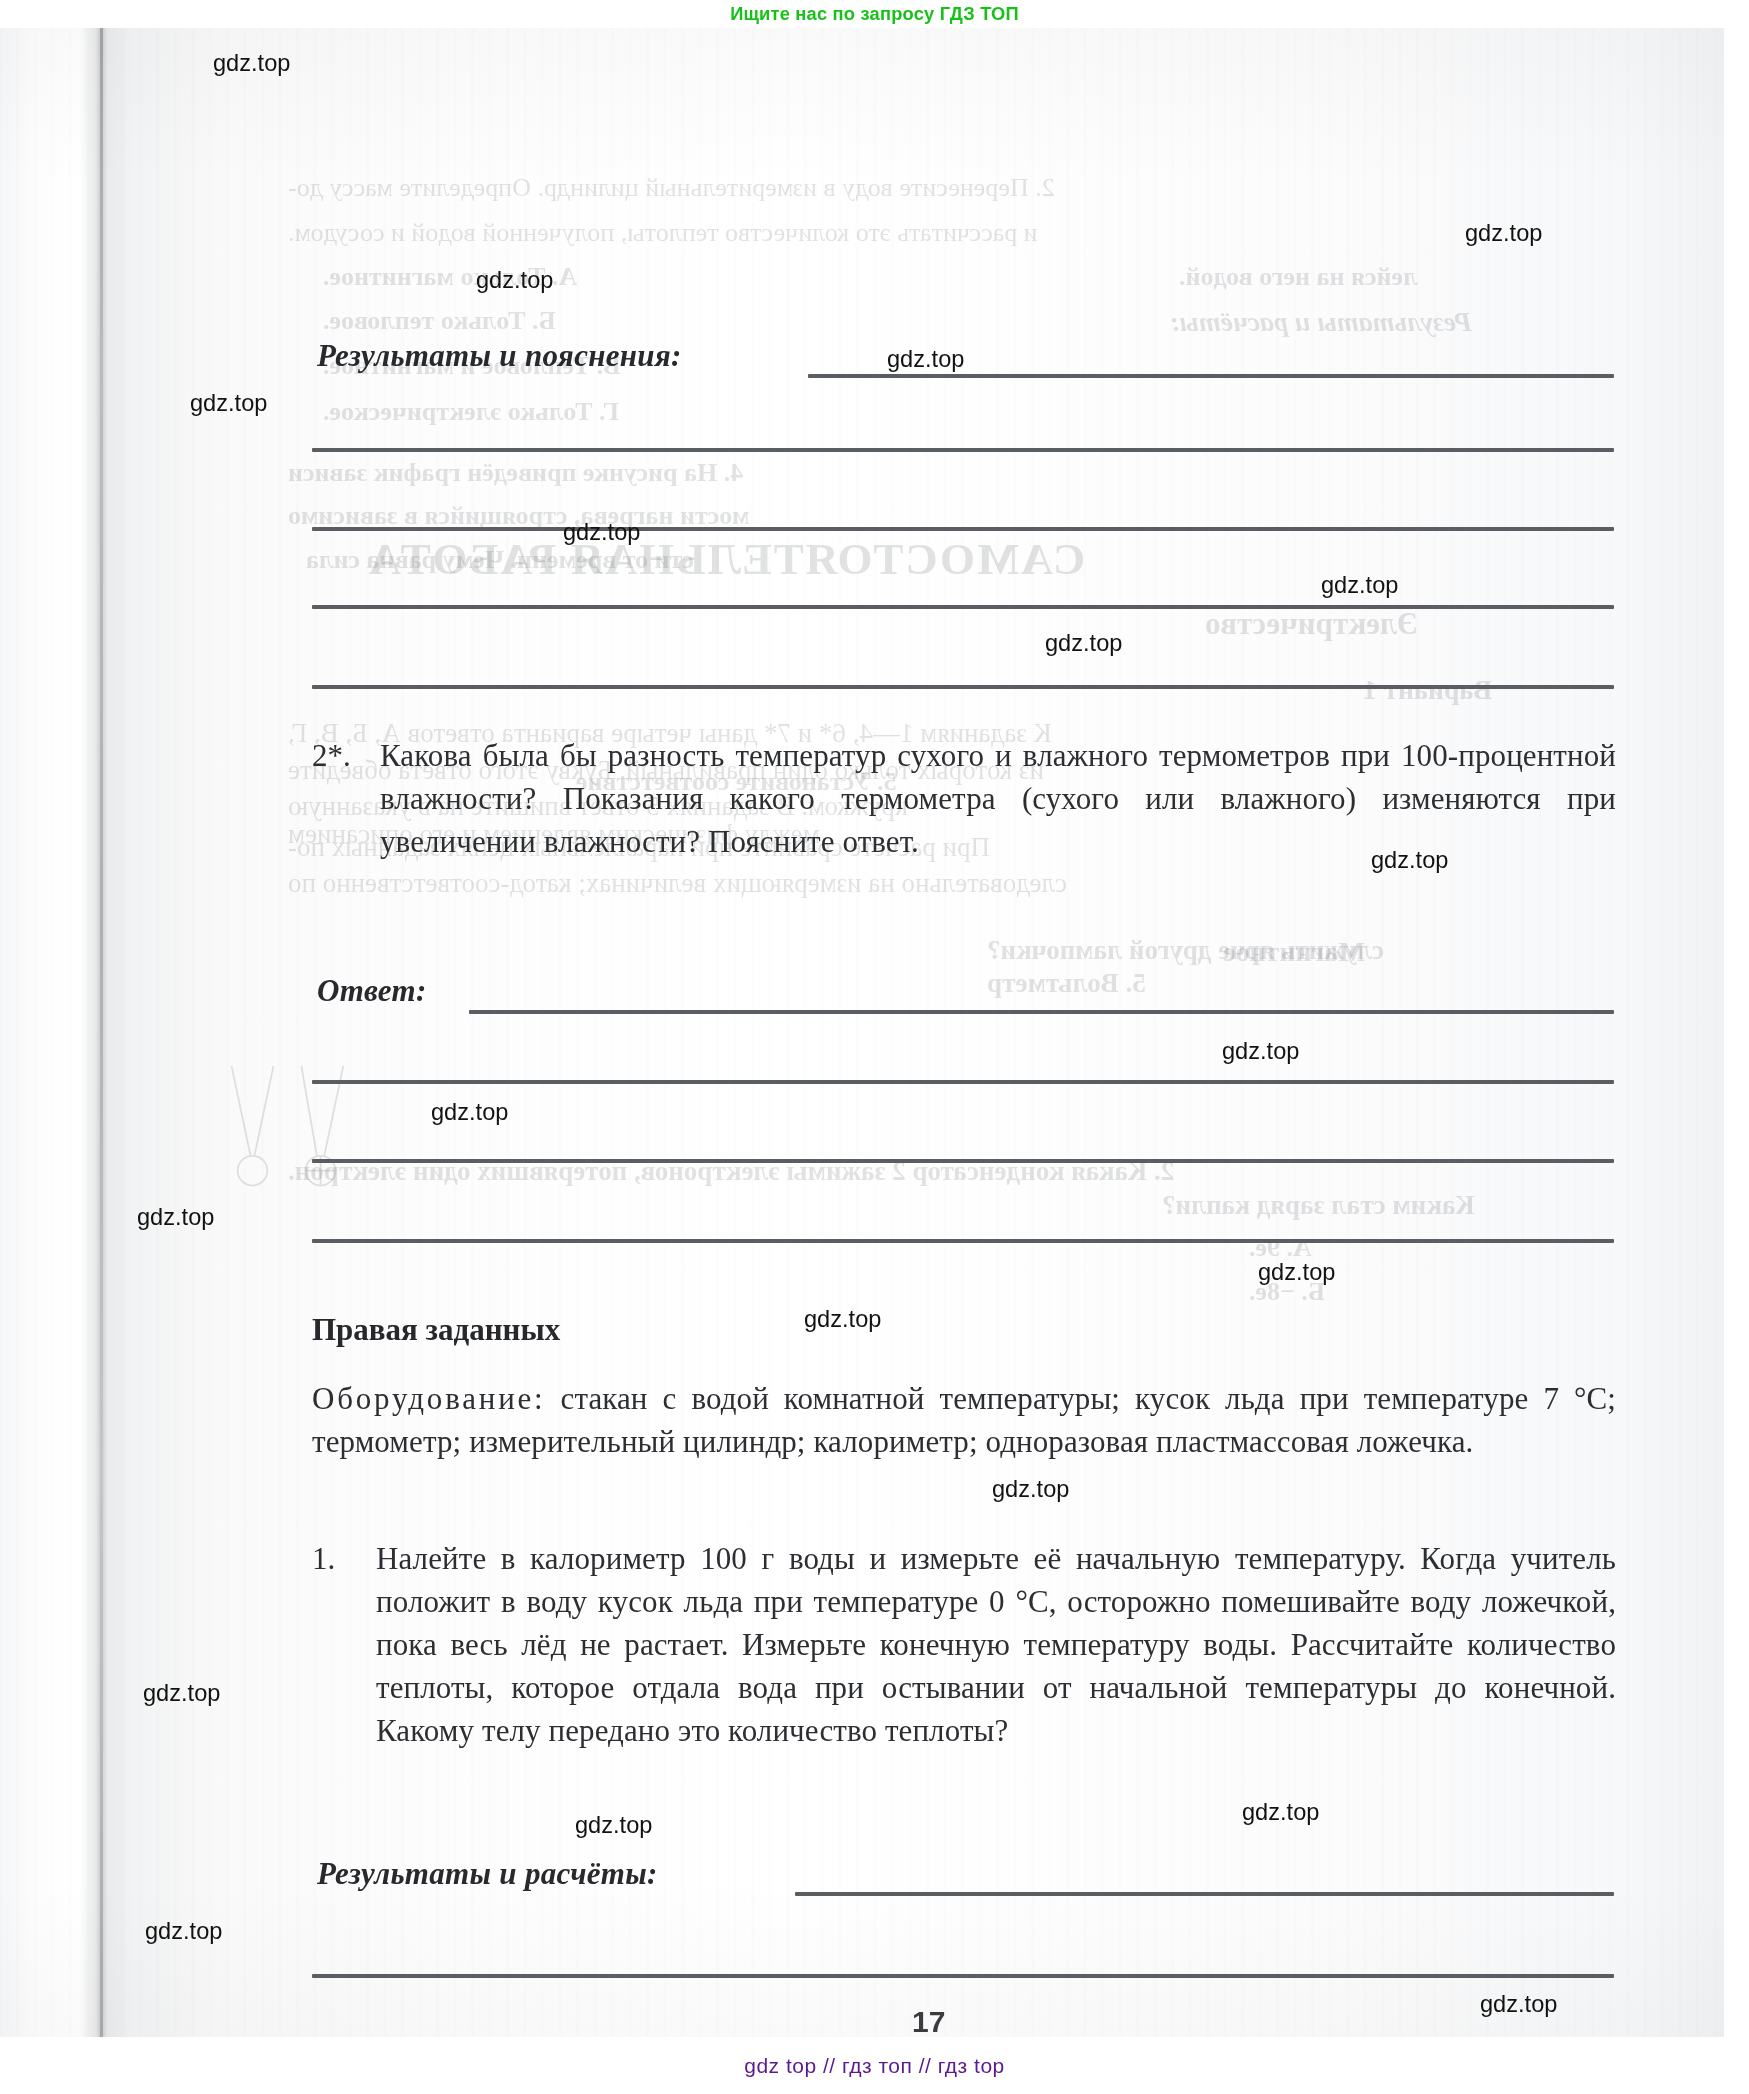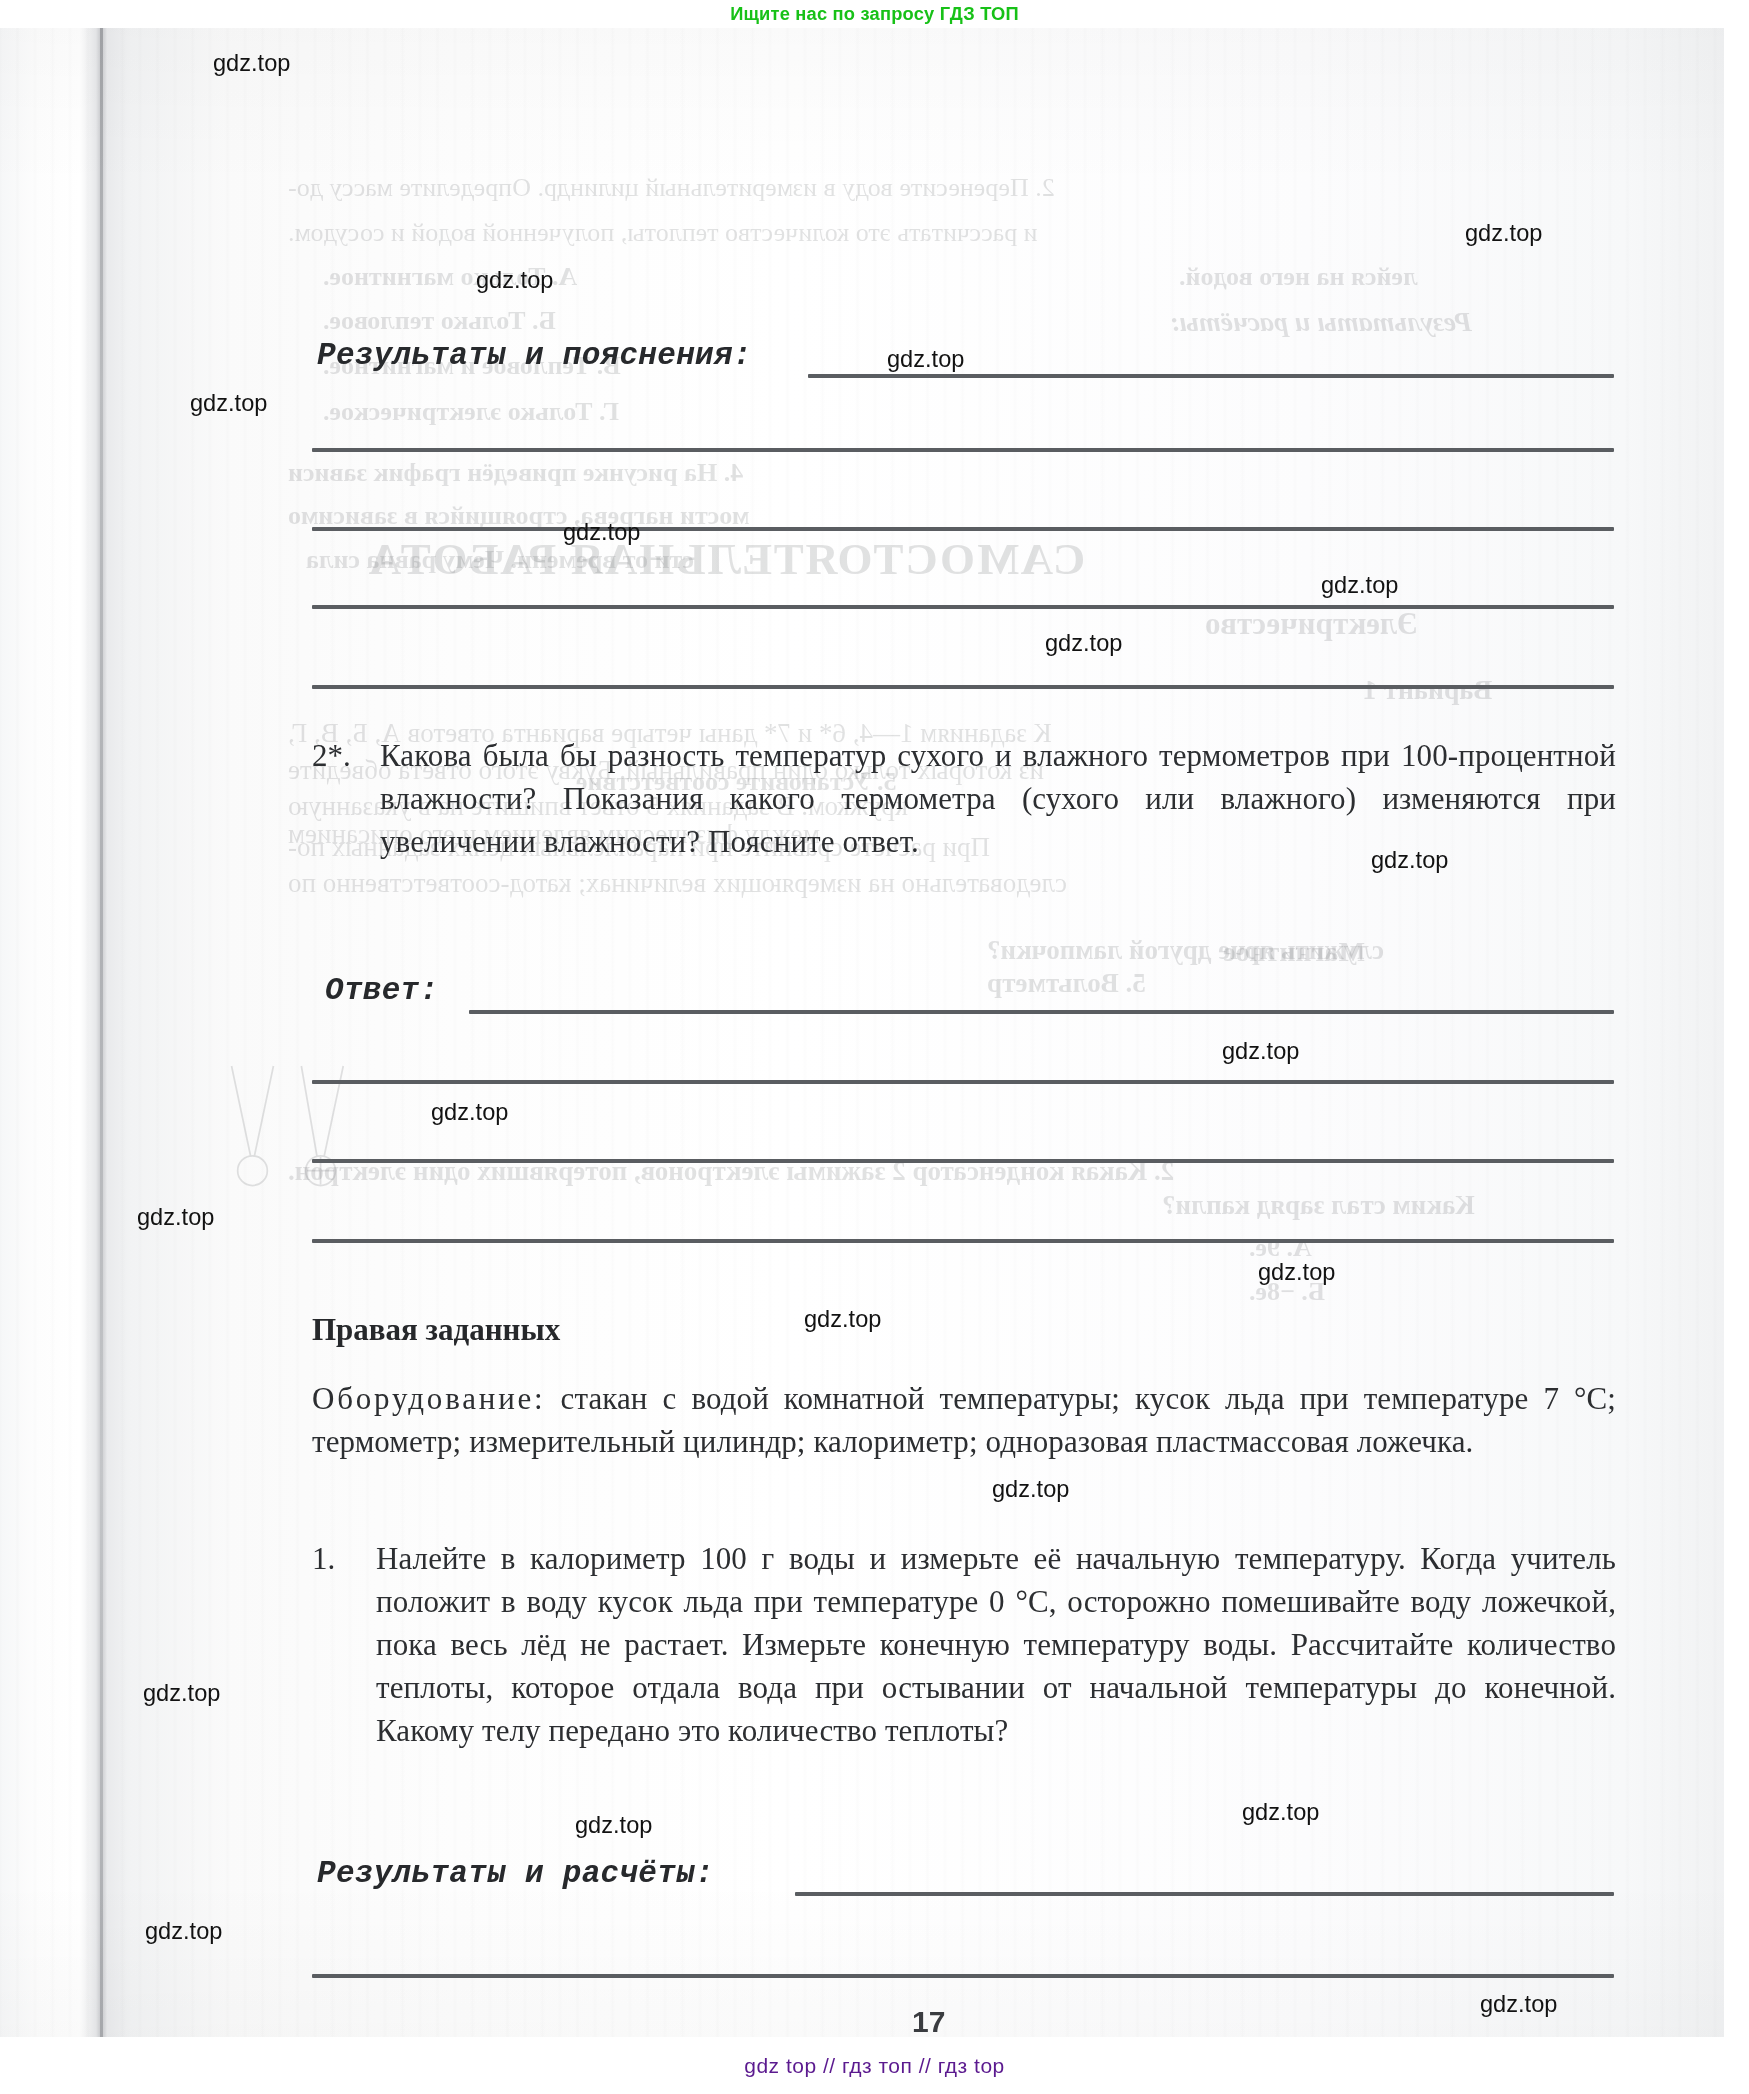--- a/index.html
+++ b/index.html
@@ -98,21 +98,21 @@
   .num {
     position: absolute;
     color: #2c2e31;
     font-family: "Liberation Serif", serif;
     font-size: 31px;
     line-height: 43px;
   }
   .italic-label {
     position: absolute;
     color: #27292c;
-    font-family: Liberation Mono, monospace;
+    font-family: Liberation Serif, serif;
     font-style: italic;
     font-weight: 700;
     font-size: 31px;
     letter-spacing: 0.3px;
   }
   .bold-head {
     position: absolute;
     color: #26282b;
     font-family: "Liberation Serif", serif;
     font-weight: 700;
@@ -219,21 +219,21 @@
       <div class="rule" style="left:808px; top:346px; width:806px;"></div>
 
       <div class="rule" style="left:312px; top:420px; width:1302px;"></div>
       <div class="rule" style="left:312px; top:499px; width:1302px;"></div>
       <div class="rule" style="left:312px; top:577px; width:1302px;"></div>
       <div class="rule" style="left:312px; top:657px; width:1302px;"></div>
 
       <div class="num" style="left:312px; top:706px;">2*.</div>
       <div class="para" style="left:380px; top:706px; width:1236px;">Какова была бы разность температур сухого и влажного термометров при 100-процентной влажности? Показания какого термометра (сухого или влажного) изменяются при увеличении влажности? Поясните ответ.</div>
 
-      <div class="italic-label" style="left:317px; top:945px;margin-left:8px;">Ответ:</div>
+      <div class="italic-label" style="left:317px; top:945px;">Ответ:</div>
       <div class="rule" style="left:469px; top:982px; width:1145px;"></div>
 
       <div class="rule" style="left:312px; top:1052px; width:1302px;"></div>
       <div class="rule" style="left:312px; top:1131px; width:1302px;"></div>
       <div class="rule" style="left:312px; top:1211px; width:1302px;"></div>
 
       <div class="bold-head" style="left:312px; top:1284px;">Правая заданных</div>
 
       <div class="para" style="left:312px; top:1349px; width:1304px;"><span class="spaced">Оборудование:</span><span> стакан с водой комнатной температуры; кусок льда при температуре 7 °C; термометр; измерительный цилиндр; калориметр; одноразовая пластмассовая ложечка.</span></div>
 

